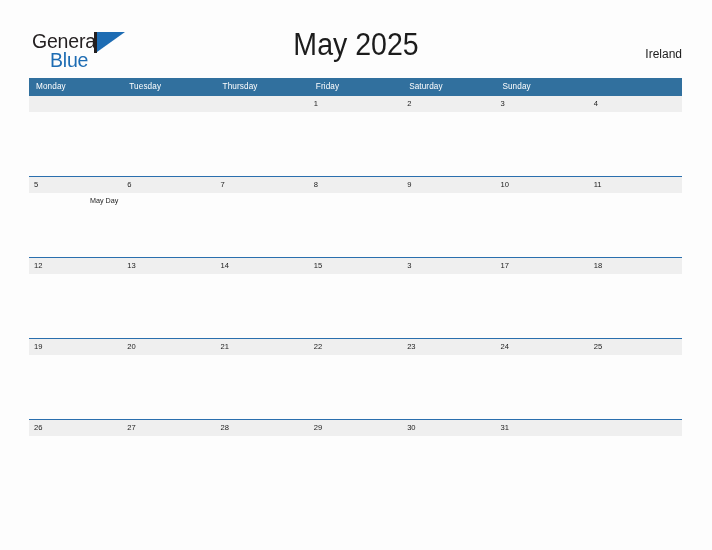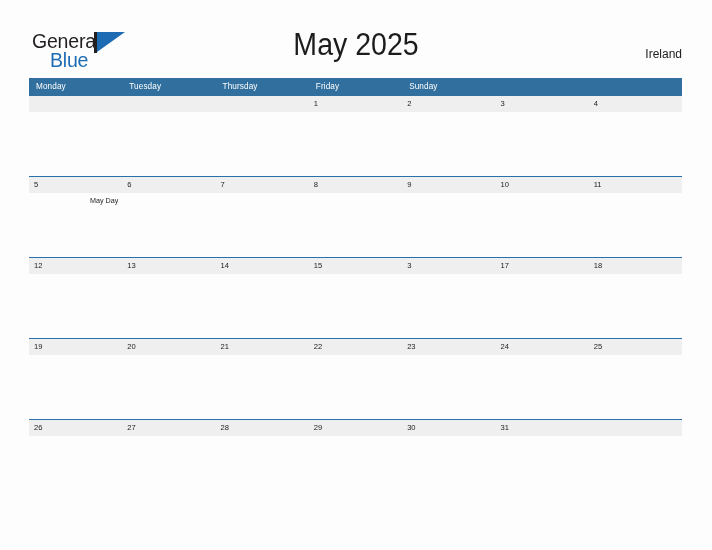--- a/index.html
+++ b/index.html
@@ -206,20 +206,21 @@
     <div class="region-label">Ireland</div>
 
   </div>
 
   <div class="calendar">
     <div class="weekday-row">
         <div class="weekday-cell">Monday</div>
         <div class="weekday-cell">Tuesday</div>
         <div class="weekday-cell">Thursday</div>
         <div class="weekday-cell">Friday</div>
+        <div class="weekday-cell">Saturday</div>
         <div class="weekday-cell">Sunday</div>
       </div>
     <div id="weeks-container">
         <div class="week">
           <div class="week-topline first"></div>
           <div class="date-band">
             <div class="date-cell"></div>
             <div class="date-cell"></div>
             <div class="date-cell"></div>
             <div class="date-cell">1</div>

